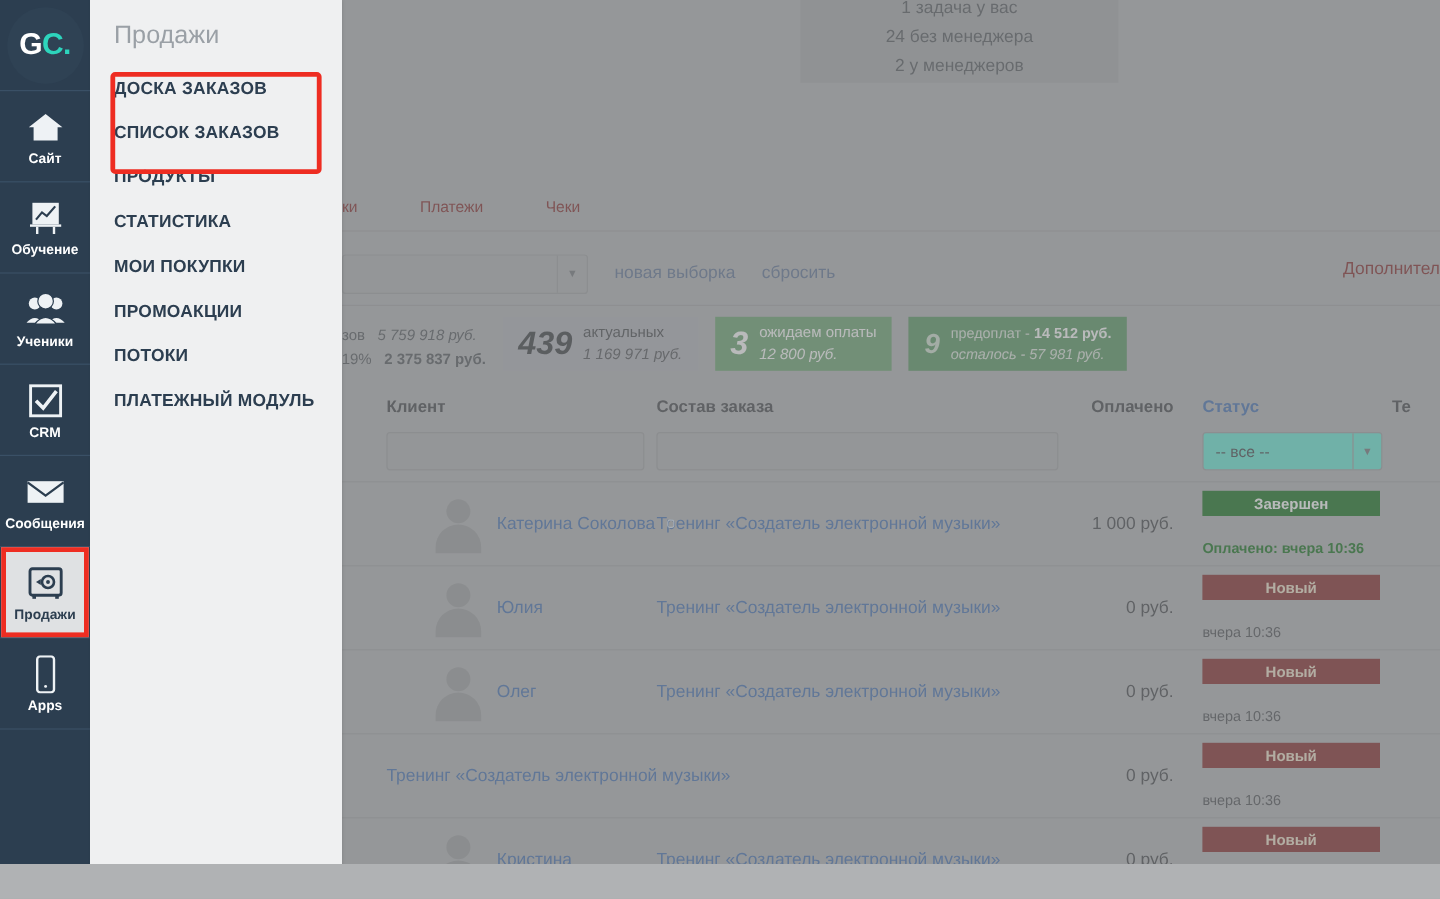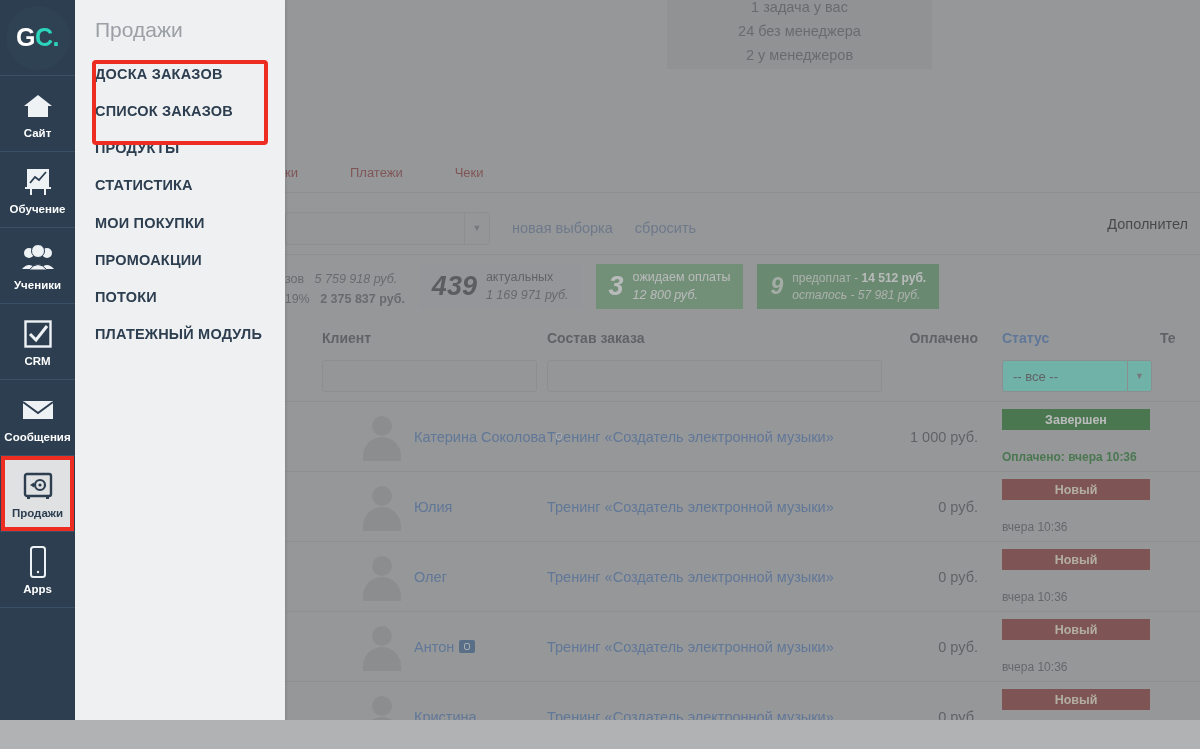--- a/index.html
+++ b/index.html
@@ -51,21 +51,21 @@
     border: 1px solid #9b9d9f; border-radius: 3px;
     display: flex; align-items: stretch; margin-left: 0;
   }
   .select-box .sv { flex: 1; }
   .select-box .caret {
     width: 25px; border-left: 1px solid #9b9d9f;
     display: flex; align-items: center; justify-content: center;
     color: #6e7276; font-size: 9px;
   }
   .filter-link { color: #5a6f92; font-size: 14.5px; margin-left: 22px; cursor: pointer; white-space: nowrap; }
-  .filter-extra { position: absolute; right: 12px; top: 216px; color: #000000; font-size: 14.5px; white-space: nowrap; }
+  .filter-extra { position: absolute; right: 0px; top: 216px; color: #7f1d1d; font-size: 14.5px; white-space: nowrap; }
 
   
   .stats-row { position: absolute; left: 250px; top: 264px; display: flex; align-items: flex-start; gap: 14px; }
   .stat-text {
     font-size: 12.5px; color: #4c5156; line-height: 1.62; padding-top: 5px;
     white-space: nowrap;
   }
   .stat-text .it { font-style: italic; }
   .stat-text .bd { font-weight: bold; }
   .card {
@@ -344,28 +344,20 @@
             <div class="col-compo"><span class="compo">Тренинг «Создатель электронной музыки»</span></div>
             <div class="col-paid paid">0 руб.</div>
             <div class="status-cell">
               <div class="badge new">Новый</div>
               <div class="status-sub muted">вчера 10:36</div>
             </div>
             <div class="col-tel"></div>
           </div>
           <div class="trow">
             <div class="col-a"></div>
-            <div class="col-client" style="display:flex;align-items:center">
-              <div class="avatar">
-                <div class="head"></div>
-                <div class="body"></div>
-              </div>
-              <div class="cname">Антон</div>
-              <span class="vk-badge"></span>
-            </div>
             <div class="col-compo"><span class="compo">Тренинг «Создатель электронной музыки»</span></div>
             <div class="col-paid paid">0 руб.</div>
             <div class="status-cell">
               <div class="badge new">Новый</div>
               <div class="status-sub muted">вчера 10:36</div>
             </div>
             <div class="col-tel"></div>
           </div>
           <div class="trow">
             <div class="col-a"></div>

